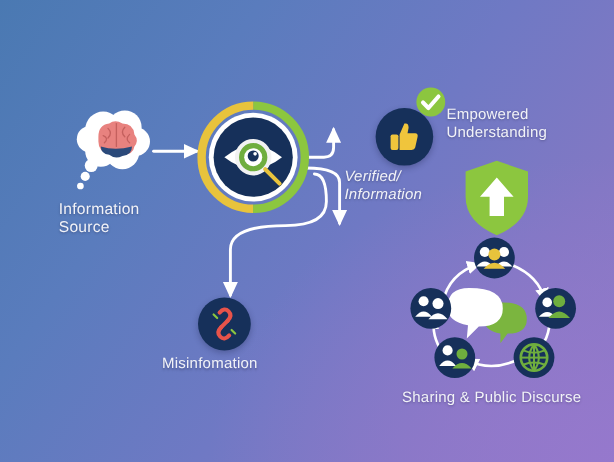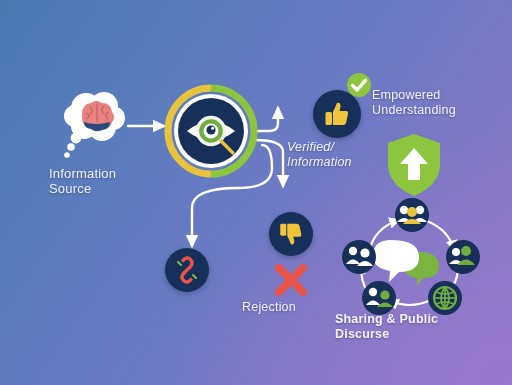--- a/index.html
+++ b/index.html
@@ -125,37 +125,23 @@
           <path d="M11.5,16.5 Q7,21 10.5,24.5 Q14,28 18,23.5"></path>
           <path d="M16.5,11.5 Q21,7 17.5,3.5 Q14,0 10,4.5"></path>
           <path d="M11,17 L17,11"></path>
         </g>
         <g stroke="#8cc63f" stroke-width="1.8" stroke-linecap="round">
           <path d="M8,9 L5,6"></path>
             <path d="M20,19 L23,22"></path>
         </g>
       </svg>
     </div>
-  </div>
-
-  <div class="node" style="left:269px;top:212px;">
-    <div class="disc" style="width:44px;height:44px;">
-      <svg width="28" height="28" viewBox="0 0 30 30">
-        <path d="M11,17 L15,26 Q18.5,27 18.5,22.5 L17.6,18 L24,18 Q26.5,18 26,15 L24,6 Q23.5,4 21,4 L11,4 Z" fill="#f0c53c"></path>
-        <rect x="3.5" y="4" width="6.5" height="13" rx="1.6" fill="#f0c53c"></rect>
-      </svg>
-    </div>
-    <svg width="40" height="40" viewBox="0 0 40 40" style="position:absolute;left:2px;top:48px;">
-      <g stroke="#e8534a" stroke-width="8" stroke-linecap="round">
-        <path d="M8,8 L32,32"></path>
-          <path d="M32,8 L8,32"></path>
-      </g>
-    </svg>
-    <div class="label" style="left:-27px;top:88px;width:98px;font-size:12.5px;">Rejection</div>
-  </div>
+    <div class="label" style="left:-30px;top:48px;width:104px;font-size:12.5px;">Misinfomation</div>
+  </div>
+
 
   <div class="node" style="left:341px;top:200px;">
     <svg width="140" height="118" viewBox="0 0 140 118">
       <defs>
         <marker id="ah2" markerWidth="7" markerHeight="7" refX="4.4" refY="3" orient="auto">
           <path d="M0,0.4 L5.4,3 L0,5.6 Z" fill="#ffffff"></path>
         </marker>
       </defs>
       <g fill="none" stroke="#ffffff" stroke-width="2.2" stroke-linecap="round" marker-end="url(#ah2)">
         <path d="M28,52 Q33,28 58,20"></path>
@@ -210,16 +196,16 @@
       </g>
 
       <g>
         <circle cx="18" cy="57" r="17" fill="#16305a"></circle>
         <circle cx="12" cy="51" r="4.2" fill="#ffffff"></circle>
           <path d="M5,64 Q12,55 19,64 Z" fill="#ffffff"></path>
         <circle cx="24" cy="53" r="4.6" fill="#ffffff"></circle>
           <path d="M16,66 Q24,56 32,66 Z" fill="#ffffff"></path>
       </g>
     </svg>
-    <div class="label" style="left:-6px;top:112px;width:152px;font-size:12.5px;font-weight:bold;">Sharing &amp; Public Discurse</div>
+    <div class="label" style="left:-6px;top:124px;width:152px;font-size:12.5px;">Sharing &amp; Public Discurse</div>
   </div>
 
 </div>
 
 </body></html>

